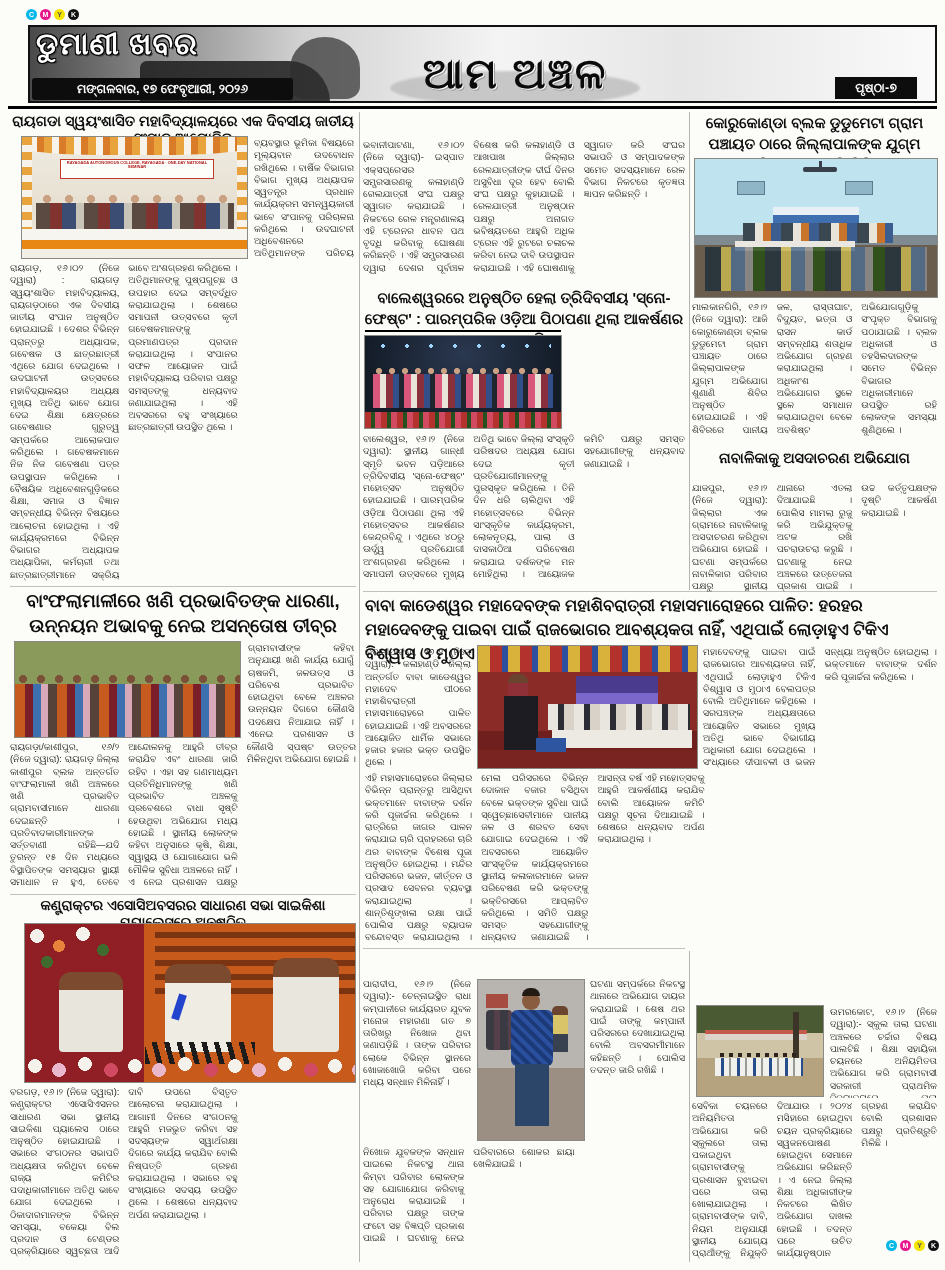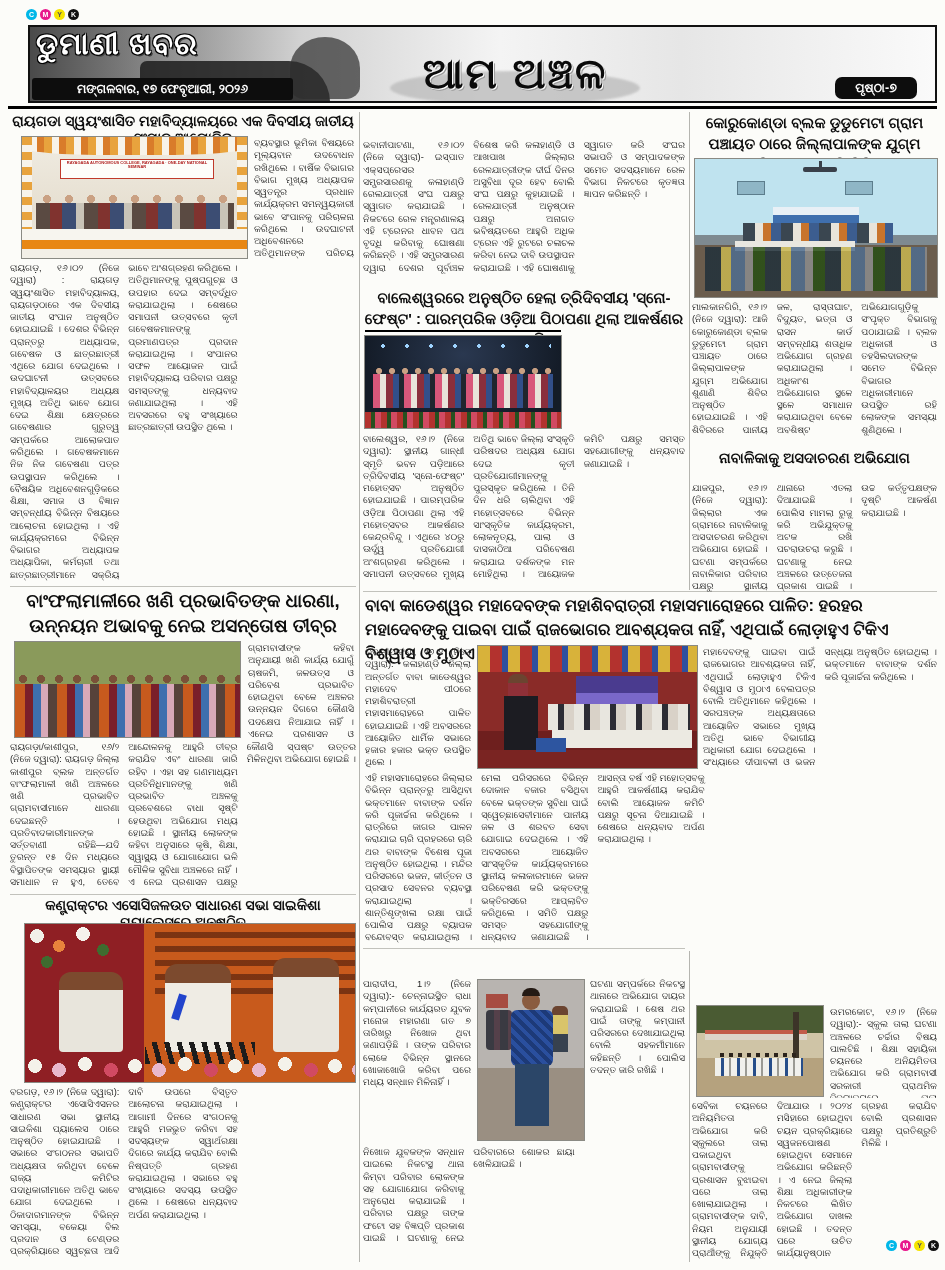--- a/index.html
+++ b/index.html
@@ -17,21 +17,21 @@
   .blob1{left:110px;top:34px;width:190px;height:44px;background:#1d1d1d;border-radius:10px 60px 4px 4px;opacity:.85;}
   .blob2{left:260px;top:10px;width:70px;height:62px;background:#2e2e2e;border-radius:50% 50% 20% 20%;opacity:.7;}
   .blob3{left:360px;top:44px;width:250px;height:34px;background:#bdbdbd;border-radius:50%;opacity:.8;filter:blur(1px);}
   .logo{left:36px;top:27px;font-size:30px;font-weight:700;color:#fff;letter-spacing:1px;
         text-shadow:-1px -1px 0 #000,1px -1px 0 #000,-1px 1px 0 #000,1px 1px 0 #000,2px 2px 0 #444;}
   .datebar{left:32px;top:78px;width:261px;height:22px;background:#0d0d0d;color:#fff;font-size:12.5px;
         font-weight:700;display:flex;align-items:center;justify-content:center;border-radius:3px;}
   .bigtitle{left:330px;top:50px;width:370px;text-align:center;font-size:42px;font-weight:700;color:#0a0a0a;
         letter-spacing:2px;text-shadow:1px 1px 0 #fff,2px 2px 0 #9a9a9a;}
   .pagechip{left:835px;top:77px;width:82px;height:22px;background:#0d0d0d;color:#fff;font-size:12.5px;
-        font-weight:700;display:flex;align-items:center;justify-content:center;border-radius:7px;}
+        font-weight:700;display:flex;align-items:center;justify-content:center;border-radius:0;}
   .rule{background:#000;}
   .vr{background:#b5b5b0;width:1px;}
   .sep{background:#c2c2bc;height:1px;}
   
   .hd{font-weight:700;text-align:center;color:#0c0c0c;}
   .bt{font-size:9.3px;line-height:1.32;text-align:justify;color:#222;overflow:hidden;}
   .c2{column-count:2;column-gap:9px;column-fill:auto;}
   .c3{column-count:3;column-gap:9px;column-fill:auto;}
   .c5{column-count:5;column-gap:9px;column-fill:auto;}
   
@@ -85,21 +85,21 @@
   <div class="ph" style="left:15px;top:642px;width:225px;height:95px">
     <i class="L" style="inset:0;background:linear-gradient(180deg,#8a9a5b 0 45%,#a9b185 45% 60%,#8f8268 60% 100%)"></i>
     <i class="L" style="left:20px;top:8px;width:190px;height:16px;background-image:radial-gradient(rect 0,transparent 0),repeating-linear-gradient(90deg,#f4f2ea 0 14px,transparent 14px 30px)"></i>
     <i class="L" style="left:0;top:30px;width:225px;height:14px;background-image:radial-gradient(circle 4px at 8px 7px,#7a5138 97%,transparent);background-size:18px 14px"></i>
     <i class="L" style="left:0;top:42px;width:225px;height:53px;background:repeating-linear-gradient(90deg,#c75a1e 0 10px,#7a1f2a 10px 18px,#3e6fae 18px 26px,#d8a9b8 26px 33px,#57423a 33px 42px)"></i>
   </div>
   <div class="abs bt" style="left:248px;top:642px;width:106px;height:96px">ଗ୍ରାମବାସୀଙ୍କ କହିବା ଅନୁଯାୟୀ ଖଣି କାର୍ଯ୍ୟ ଯୋଗୁଁ ଚାଷଜମି, ଜଳଉତ୍ସ ଓ ପରିବେଶ ପ୍ରଭାବିତ ହୋଇଥିବା ବେଳେ ଅଞ୍ଚଳର ଉନ୍ନୟନ ଦିଗରେ କୌଣସି ପଦକ୍ଷେପ ନିଆଯାଇ ନାହିଁ । ଏନେଇ ପ୍ରଶାସନ ଓ ପ୍ରକଳ୍ପ କର୍ତ୍ତୃପକ୍ଷଙ୍କୁ ସ୍ଥାନୀୟ ଲୋକେ ପ୍ରଶ୍ନ କରିଛନ୍ତି ।</div>
   <div class="abs bt c3" style="left:10px;top:741px;width:346px;height:150px">ରାୟଗଡ଼ା/କାଶୀପୁର, ୧୬/୨ (ନିଜେ ଦ୍ୱାରା): ରାୟଗଡ଼ ଜିଲ୍ଲା କାଶୀପୁର ବ୍ଲକ ଅନ୍ତର୍ଗତ ବାଂଫଲାମାଳୀ ଖଣି ଅଞ୍ଚଳରେ ଖଣି ପ୍ରଭାବିତ ଗ୍ରାମବାସୀମାନେ ଧାରଣା ଦେଇଛନ୍ତି । ପ୍ରତିବାଦକାରୀମାନଙ୍କ ସର୍ତ୍ତବାଣୀ ରହିଛି—ଯଦି ତୁରନ୍ତ ୧୫ ଦିନ ମଧ୍ୟରେ ବିସ୍ଥାପିତଙ୍କ ସମସ୍ୟାର ସ୍ଥାୟୀ ସମାଧାନ ନ ହୁଏ, ତେବେ ଆନ୍ଦୋଳନକୁ ଆହୁରି ତୀବ୍ର କରାଯିବ ଏବଂ ଧାରଣା ଜାରି ରହିବ । ଏହା ସହ ଗଣମାଧ୍ୟମ ପ୍ରତିନିଧିମାନଙ୍କୁ ଖଣି ପ୍ରଭାବିତ ଅଞ୍ଚଳକୁ ପ୍ରବେଶରେ ବାଧା ସୃଷ୍ଟି ହେଉଥିବା ଅଭିଯୋଗ ମଧ୍ୟ ହୋଇଛି । ସ୍ଥାନୀୟ ଲୋକଙ୍କ କହିବା ଅନୁସାରେ କୃଷି, ଶିକ୍ଷା, ସ୍ୱାସ୍ଥ୍ୟ ଓ ଯୋଗାଯୋଗ ଭଳି ମୌଳିକ ସୁବିଧା ଅଞ୍ଚଳରେ ନାହିଁ । ଏ ନେଇ ପ୍ରଶାସନ ପକ୍ଷରୁ କୌଣସି ସ୍ପଷ୍ଟ ଉତ୍ତର ମିଳିନଥିବା ଅଭିଯୋଗ ହୋଇଛି ।</div>
 
   <div class="abs sep" style="left:10px;top:894px;width:346px"></div>
-  <div class="abs hd" style="left:10px;top:897px;width:346px;font-size:14px">କଣ୍ଟ୍ରାକ୍ଟର ଏସୋସିଜଳଉତ ସାଧାରଣ ସଭା ସାଇକିଶା ପ୍ୟାଲେସରେ ଅନୁଷ୍ଠିତ</div>
+  <div class="abs hd" style="left:10px;top:897px;width:346px;font-size:14px">କଣ୍ଟ୍ରାକ୍ଟର ଏସୋସିଅବସରର ସାଧାରଣ ସଭା ସାଇକିଶା ପ୍ୟାଲେସରେ ଅନୁଷ୍ଠିତ</div>
   <div class="ph" style="left:25px;top:924px;width:330px;height:158px">
     <i class="L" style="inset:0;background:linear-gradient(90deg,#8f1f24 0 36%,#c85a1c 36% 100%)"></i>
     <i class="L" style="left:130px;top:0;width:200px;height:70px;background:repeating-linear-gradient(0deg,rgba(60,20,10,.55) 0 6px,transparent 6px 14px)"></i>
     <i class="L" style="left:0;top:0;width:95px;height:58px;background-image:radial-gradient(circle 7px at 12px 12px,#f2f0e8 96%,transparent),radial-gradient(circle 6px at 34px 22px,#e8833c 96%,transparent),radial-gradient(circle 7px at 58px 10px,#f5f2ec 96%,transparent),radial-gradient(circle 6px at 78px 26px,#3f6b2f 96%,transparent),radial-gradient(circle 6px at 22px 38px,#3f6b2f 96%,transparent)"></i>
     <i class="L" style="left:34px;top:48px;width:64px;height:80px;background:linear-gradient(180deg,#7c4a2e 0 22%,#e8e5dc 22% 100%);border-radius:12px 12px 4px 4px"></i>
     <i class="L" style="left:140px;top:40px;width:66px;height:88px;background:linear-gradient(180deg,#7c4a2e 0 22%,#efece4 22% 100%);border-radius:12px 12px 4px 4px"></i>
     <i class="L" style="left:248px;top:34px;width:66px;height:94px;background:linear-gradient(180deg,#7c4a2e 0 20%,#e9e6de 20% 100%);border-radius:12px 12px 4px 4px"></i>
     <i class="L" style="left:150px;top:70px;width:8px;height:26px;background:#2244cc;transform:rotate(18deg)"></i>
     <i class="L" style="left:120px;top:118px;width:110px;height:22px;background:repeating-linear-gradient(75deg,#1c1c1c 0 5px,transparent 5px 12px)"></i>
     <i class="L" style="left:0;top:128px;width:330px;height:30px;background-image:radial-gradient(circle 7px at 10px 14px,#f4f2ea 96%,transparent),radial-gradient(circle 7px at 34px 18px,#e9b8cc 96%,transparent),radial-gradient(circle 7px at 60px 12px,#f4f2ea 96%,transparent),radial-gradient(circle 7px at 86px 18px,#d14a62 96%,transparent);background-size:100px 30px"></i>
@@ -147,32 +147,32 @@
     <i class="L" style="left:48px;top:64px;width:150px;height:20px;background:repeating-linear-gradient(90deg,#3a4650 0 12px,#e8e4da 12px 20px,#c8742c 20px 28px,#3c5d8f 28px 38px)"></i>
     <i class="L" style="left:40px;top:82px;width:120px;height:10px;background:#e9e7e0"></i>
     <i class="L" style="left:10px;top:88px;width:222px;height:44px;background:repeating-linear-gradient(90deg,#20303a 0 16px,#c8b650 16px 26px,#4f6d8f 26px 40px,#8c8c8c 40px 48px,#274e13 48px 60px);opacity:.85"></i>
   </div>
   <div class="abs bt c3" style="left:692px;top:301px;width:245px;height:146px">ମାଲକାନଗିରି, ୧୬।୨ (ନିଜେ ଦ୍ୱାରା): ଆଜି କୋରୁକୋଣ୍ଡା ବ୍ଲକ ଡୁଡୁମେଟା ଗ୍ରାମ ପଞ୍ଚାୟତ ଠାରେ ଜିଲ୍ଲାପାଳଙ୍କ ଯୁଗ୍ମ ଅଭିଯୋଗ ଶୁଣାଣି ଶିବିର ଅନୁଷ୍ଠିତ ହୋଇଯାଇଛି । ଏହି ଶିବିରରେ ପାନୀୟ ଜଳ, ରାସ୍ତାଘାଟ, ବିଦ୍ୟୁତ, ଭତ୍ତା ଓ ରାସନ କାର୍ଡ ସମ୍ବନ୍ଧୀୟ ଶତାଧିକ ଅଭିଯୋଗ ଗ୍ରହଣ କରାଯାଇଥିଲା । ଅଧିକାଂଶ ଅଭିଯୋଗର ସ୍ଥଳେ ସ୍ଥଳେ ସମାଧାନ କରାଯାଇଥିବା ବେଳେ ଅବଶିଷ୍ଟ ଅଭିଯୋଗଗୁଡ଼ିକୁ ସଂପୃକ୍ତ ବିଭାଗକୁ ପଠାଯାଇଛି । ବ୍ଲକ ଅଧିକାରୀ ଓ ତହସିଲଦାରଙ୍କ ସମେତ ବିଭିନ୍ନ ବିଭାଗର ଅଧିକାରୀମାନେ ଉପସ୍ଥିତ ରହି ଲୋକଙ୍କ ସମସ୍ୟା ଶୁଣିଥିଲେ ।</div>
 
   <div class="abs hd" style="left:692px;top:450px;width:245px;font-size:14.5px">ନାବାଳିକାକୁ ଅସଦାଚରଣ ଅଭିଯୋଗ</div>
   <div class="abs bt c3" style="left:692px;top:482px;width:245px;height:112px">ଯାଜପୁର, ୧୬।୨ (ନିଜେ ଦ୍ୱାରା): ଜିଲ୍ଲାର ଏକ ଗ୍ରାମରେ ନାବାଳିକାକୁ ଅସଦାଚରଣ କରିଥିବା ଅଭିଯୋଗ ହୋଇଛି । ଘଟଣା ସମ୍ପର୍କରେ ନାବାଳିକାର ପରିବାର ପକ୍ଷରୁ ସ୍ଥାନୀୟ ଥାନାରେ ଏତଲା ଦିଆଯାଇଛି । ପୋଲିସ ମାମଲା ରୁଜୁ କରି ଅଭିଯୁକ୍ତକୁ ଅଟକ ରଖି ପଚରାଉଚରା କରୁଛି । ଘଟଣାକୁ ନେଇ ଅଞ୍ଚଳରେ ଉତ୍ତେଜନା ପ୍ରକାଶ ପାଇଛି । ଉଚ୍ଚ କର୍ତ୍ତୃପକ୍ଷଙ୍କ ଦୃଷ୍ଟି ଆକର୍ଷଣ କରାଯାଇଛି ।</div>
 
   <div class="abs sep" style="left:363px;top:948px;width:322px"></div>
-  <div class="abs bt" style="left:363px;top:978px;width:108px;height:164px">ପାରାଦୀପ, 1।୨ (ନିଜେ ଦ୍ୱାରା):- ଚେନ୍ନାଇସ୍ଥିତ ରାଧା କମ୍ପାନୀରେ କାର୍ଯ୍ୟରତ ଯୁବକ ମନୋଜ ମହାରଣା ଗତ ୭ ତାରିଖରୁ ନିଖୋଜ ଥିବା ଜଣାପଡ଼ିଛି । ତାଙ୍କ ପରିବାର ଲୋକେ ବିଭିନ୍ନ ସ୍ଥାନରେ ଖୋଜାଖୋଜି କରିବା ପରେ ମଧ୍ୟ ସନ୍ଧାନ ମିଳିନାହିଁ ।</div>
+  <div class="abs bt" style="left:363px;top:978px;width:108px;height:164px">ପାରାଦୀପ, ୧୬।୨ (ନିଜେ ଦ୍ୱାରା):- ଚେନ୍ନାଇସ୍ଥିତ ରାଧା କମ୍ପାନୀରେ କାର୍ଯ୍ୟରତ ଯୁବକ ମନୋଜ ମହାରଣା ଗତ ୭ ତାରିଖରୁ ନିଖୋଜ ଥିବା ଜଣାପଡ଼ିଛି । ତାଙ୍କ ପରିବାର ଲୋକେ ବିଭିନ୍ନ ସ୍ଥାନରେ ଖୋଜାଖୋଜି କରିବା ପରେ ମଧ୍ୟ ସନ୍ଧାନ ମିଳିନାହିଁ ।</div>
   <div class="ph" style="left:478px;top:980px;width:106px;height:160px">
     <i class="L" style="inset:0;background:linear-gradient(180deg,#b8b4b0 0 55%,#9a8f82 55% 100%)"></i>
     <i class="L" style="left:8px;top:14px;width:22px;height:14px;background:#a33226;opacity:.8"></i>
     <i class="L" style="left:74px;top:26px;width:16px;height:46px;background:linear-gradient(180deg,#6b4430 0 20%,#d9c46a 20% 60%,#37414f 60% 100%);border-radius:5px 5px 0 0"></i>
     <i class="L" style="left:8px;top:30px;width:26px;height:40px;background:repeating-linear-gradient(90deg,#3a3a42 0 8px,#55404a 8px 14px);border-radius:4px"></i>
     <i class="L" style="left:44px;top:12px;width:18px;height:18px;background:#8a5c3f;border-radius:50%"></i>
     <i class="L" style="left:44px;top:8px;width:18px;height:8px;background:#241a14;border-radius:8px 8px 0 0"></i>
     <i class="L" style="left:33px;top:30px;width:42px;height:56px;background:repeating-linear-gradient(45deg,#2a4f9e 0 4px,#1d3a78 4px 8px);border-radius:6px"></i>
     <i class="L" style="left:37px;top:84px;width:34px;height:62px;background:#2b4668"></i>
   </div>
-  <div class="abs bt" style="left:590px;top:978px;width:95px;height:164px">ଘଟଣା ସମ୍ପର୍କରେ ନିକଟସ୍ଥ ଥାନାରେ ଅଭିଯୋଗ ଦାୟର କରାଯାଇଛି । ଶେଷ ଥର ପାଇଁ ତାଙ୍କୁ କମ୍ପାନୀ ପରିସରରେ ଦେଖାଯାଇଥିଲା ବୋଲି ସହକର୍ମୀମାନେ କହିଛନ୍ତି । ପୋଲିସ ତଦନ୍ତ ଜାରି ରଖିଛି ।</div>
+  <div class="abs bt" style="left:590px;top:978px;width:95px;height:164px">ଘଟଣା ସମ୍ପର୍କରେ ନିକଟସ୍ଥ ଥାନାରେ ଅଭିଯୋଗ ଦାୟର କରାଯାଇଛି । ଶେଷ ଥର ପାଇଁ ତାଙ୍କୁ କମ୍ପାନୀ ପରିସରରେ ଦେଖାଯାଇଥିଲା ବୋଲି ଅବସରର୍ମୀମାନେ କହିଛନ୍ତି । ପୋଲିସ ତଦନ୍ତ ଜାରି ରଖିଛି ।</div>
   <div class="abs bt c3" style="left:363px;top:1146px;width:322px;height:116px">ନିଖୋଜ ଯୁବକଙ୍କ ସନ୍ଧାନ ପାଇଲେ ନିକଟସ୍ଥ ଥାନା କିମ୍ବା ପରିବାର ଲୋକଙ୍କ ସହ ଯୋଗାଯୋଗ କରିବାକୁ ଅନୁରୋଧ କରାଯାଇଛି । ପରିବାର ପକ୍ଷରୁ ତାଙ୍କ ଫଟୋ ସହ ବିଜ୍ଞପ୍ତି ପ୍ରକାଶ ପାଇଛି । ଘଟଣାକୁ ନେଇ ପରିବାରରେ ଶୋକର ଛାୟା ଖେଳିଯାଇଛି ।</div>
 
   <div class="ph" style="left:697px;top:1006px;width:126px;height:90px">
     <i class="L" style="inset:0;background:linear-gradient(180deg,#4a5b33 0 30%,#cfc4a6 30% 58%,#b5a27e 58% 100%)"></i>
     <i class="L" style="left:8px;top:24px;width:102px;height:10px;background:linear-gradient(180deg,#c25b4a 0 40%,#ddd4ca 40% 100%)"></i>
     <i class="L" style="left:96px;top:6px;width:6px;height:50px;background:#3c3428"></i>
     <i class="L" style="left:20px;top:44px;width:84px;height:10px;background-image:radial-gradient(circle 2.5px at 5px 5px,#2c241c 96%,transparent);background-size:9px 10px"></i>
     <i class="L" style="left:18px;top:52px;width:88px;height:18px;background:repeating-linear-gradient(90deg,#f0f0ec 0 6px,#274e8a 6px 9px,#f0f0ec 9px 14px,#9a9a94 14px 16px)"></i>
   </div>
   <div class="abs bt" style="left:830px;top:1006px;width:107px;height:92px">ଉମରକୋଟ, ୧୬।୨ (ନିଜେ ଦ୍ୱାରା):- ସ୍କୁଲ ତାଲା ଘଟଣା ଅଞ୍ଚଳରେ ଚର୍ଚ୍ଚାର ବିଷୟ ପାଲଟିଛି । ଶିକ୍ଷା ସହାୟିକା ଚୟନରେ ଅନିୟମିତତା ଅଭିଯୋଗ କରି ଗ୍ରାମବାସୀ ସରକାରୀ ପ୍ରାଥମିକ ବିଦ୍ୟାଳୟରେ ତାଲା ପକାଇଛନ୍ତି ।</div>

